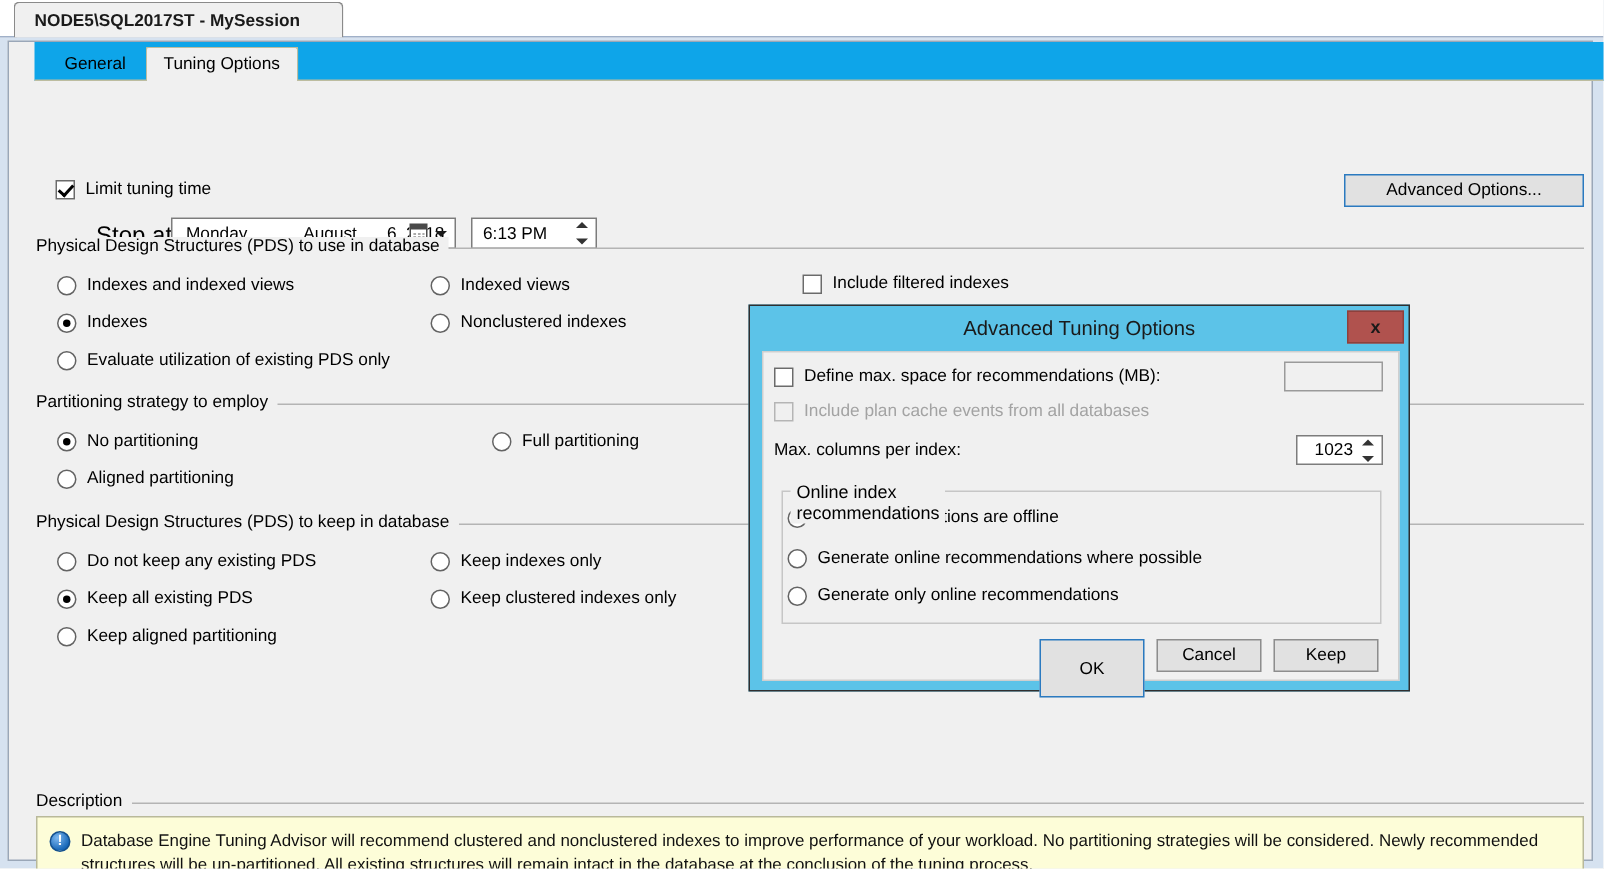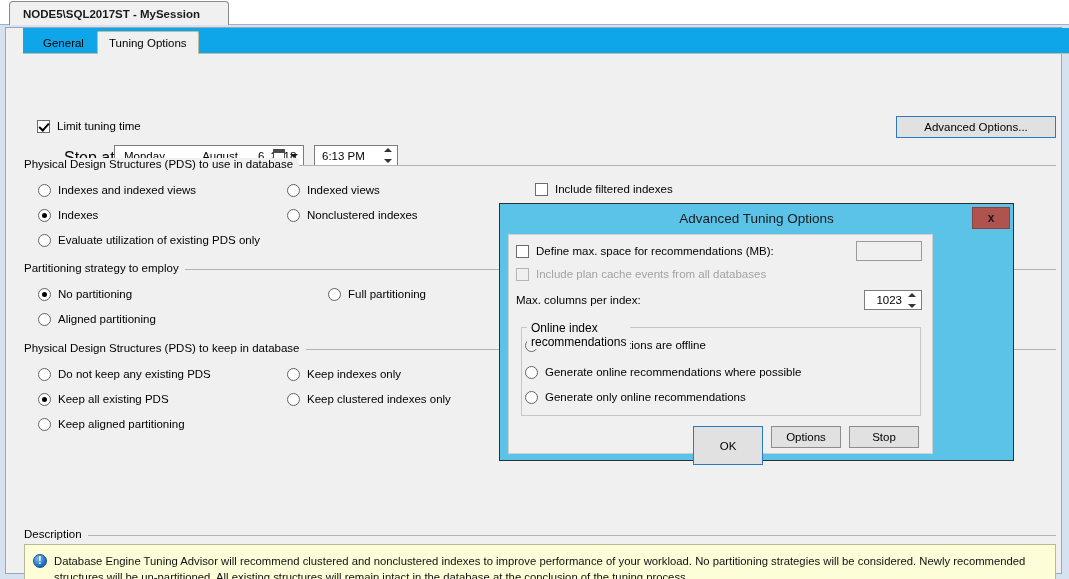--- a/index.html
+++ b/index.html
@@ -303,21 +303,21 @@
     width: 990px;
     font-size: 11.3px;
     line-height: 16px;
     color: #111;
   }
 
   
   #dialog {
     position: absolute;
     left: 499px; top: 203px;
-    width: 515px; height: 258px;
+    width: 441px; height: 258px;
     background: #5cc3e8;
     border: 1px solid #2f2f2f;
     box-sizing: border-box;
     z-index: 50;
   }
   #dlg-title {
     position: absolute;
     left: 0; top: 0; width: 100%; height: 28px;
     display: flex; align-items: center; justify-content: center;
     font-size: 13.5px;
@@ -564,20 +564,20 @@
     </div>
     <div class="optrow" style="left:525px; top:391px;">
       <span class="rb"></span>
       <span class="lbl">Generate only online recommendations</span>
     </div>
 
     <div id="dlg-ok" class="btn focus">
       <span>OK</span>
     </div>
     <div id="dlg-cancel" class="btn">
-      <span>Options</span>
+      <span>Cancel</span>
     </div>
     <div id="dlg-help" class="btn">
-      <span>Stop</span>
+      <span>Keep</span>
     </div>
   </div>
 
 </div>
 
 </body></html>

